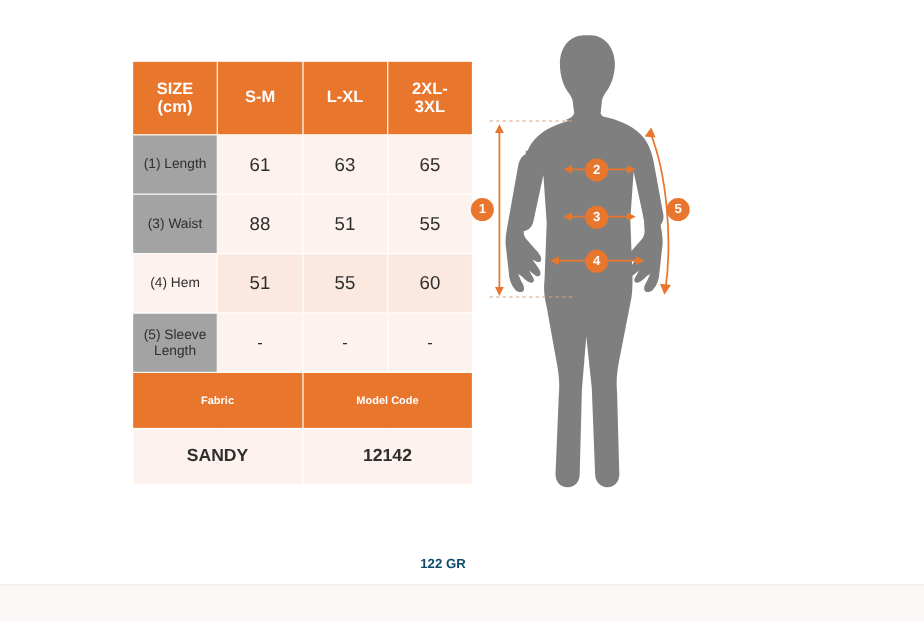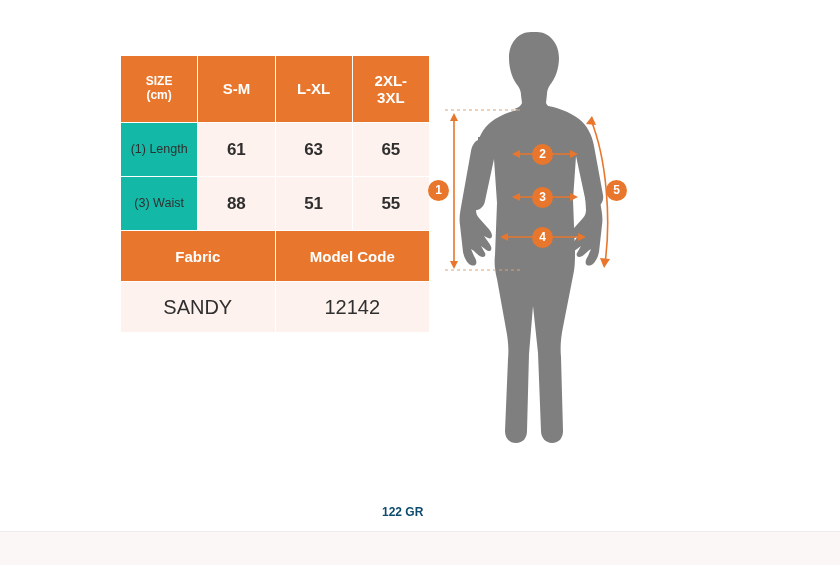--- a/index.html
+++ b/index.html
@@ -47,57 +47,57 @@
   }
   .size-table th {
     background: #e8762c;
     color: #ffffff;
     font-size: 15px;
     font-weight: bold;
     height: 66px;
     line-height: 1.15;
   }
   .size-table th.hdr-size {
-    font-size: 12px;
+    font-size: 15px;
   }
   .size-table td.row-label {
-    background: #14b8a6;
+    background: #a3a3a3;
     color: #2f2f2f;
     font-size: 12.5px;
     height: 53px;
     line-height: 1.2;
   }
   .size-table td.val {
     background: #fdf2ed;
     color: #2f2f2f;
     font-size: 17px;
     height: 53px;
-    font-weight: bold;
   }
   .size-table td.val.dash {
     font-size: 15px;
   }
   .size-table tr.alt td.val {
     background: #fbe9e0;
   }
   .size-table tr.alt td.row-label {
     background: #fdf2ed;
   }
   .ft-head {
     background: #e8762c;
     color: #ffffff;
-    font-size: 15px;
+    font-size: 10px;
     font-weight: bold;
     height: 50px;
   }
   .ft-val {
     background: #fdf2ed;
     color: #2f2f2f;
-    font-size: 20px;
+    font-size: 16px;
     height: 50px;
+    font-weight: bold;
   }
   .weight-label {
     position: absolute;
     left: 382px;
     top: 505px;
     font-size: 12px;
     font-weight: bold;
     color: #0c4a6e;
   }
 
@@ -158,20 +158,35 @@
         <td class="val">61</td>
         <td class="val">63</td>
         <td class="val">65</td>
       </tr>
       <tr>
         <td class="row-label">(3) Waist</td>
         <td class="val">88</td>
         <td class="val">51</td>
         <td class="val">55</td>
       </tr>
+      <tr class="alt">
+        <td class="row-label">(4) Hem</td>
+        <td class="val">51</td>
+        <td class="val">55</td>
+        <td class="val">60</td>
+      </tr>
+      <tr>
+        <td class="row-label">
+          <div>(5) Sleeve</div>
+          <div>Length</div>
+        </td>
+        <td class="val dash">-</td>
+        <td class="val dash">-</td>
+        <td class="val dash">-</td>
+      </tr>
       <tr>
         <td class="ft-head" colspan="2">Fabric</td>
         <td class="ft-head" colspan="2">Model Code</td>
       </tr>
       <tr>
         <td class="ft-val" colspan="2">SANDY</td>
         <td class="ft-val" colspan="2">12142</td>
       </tr>
     </tbody>
   </table>

